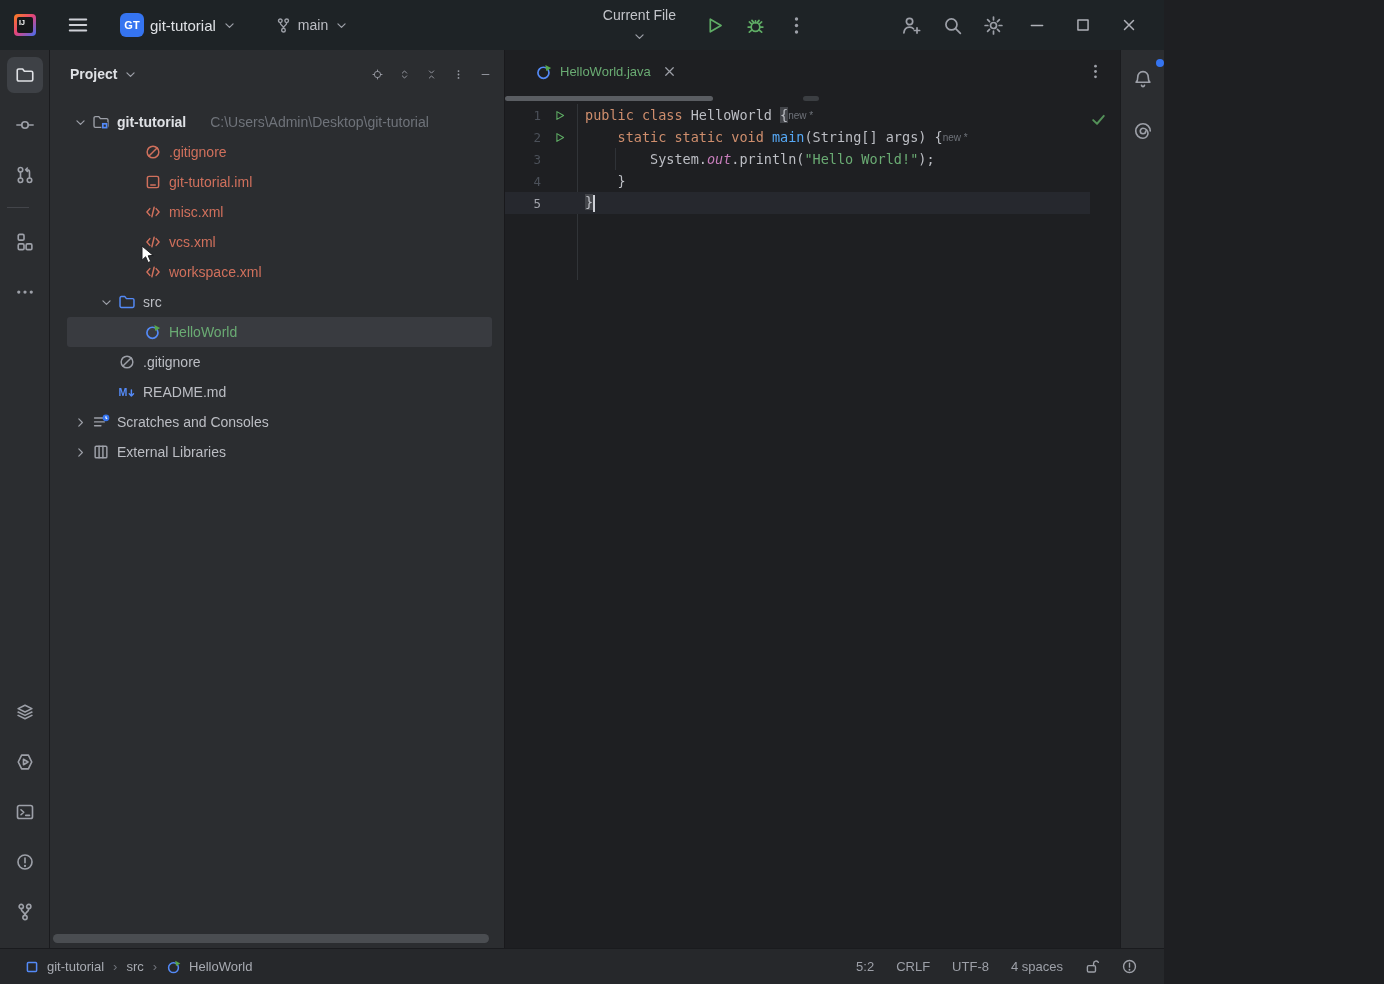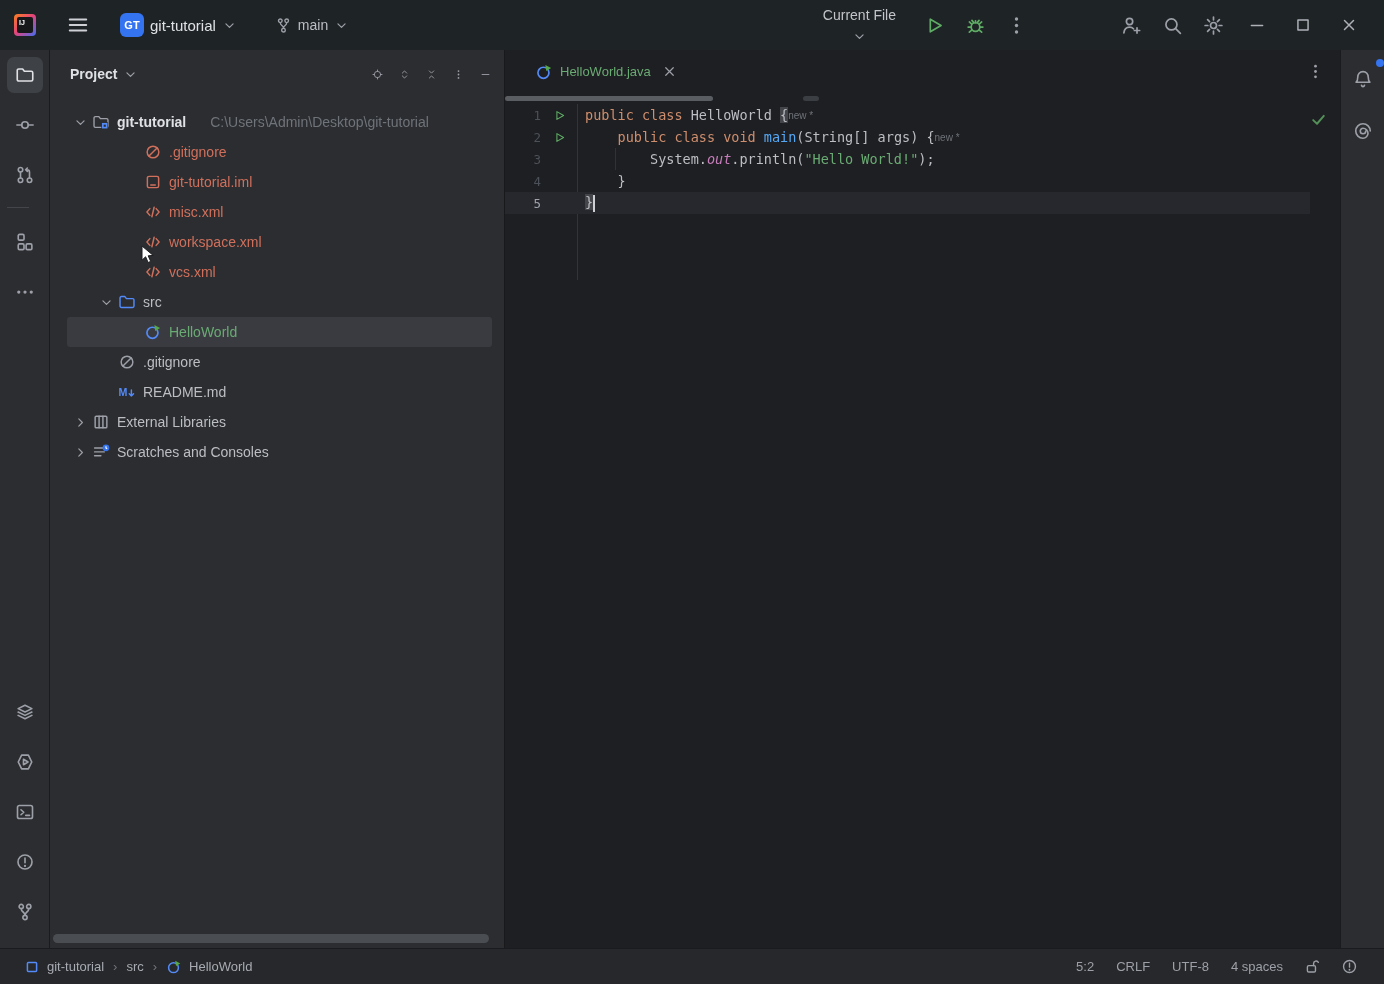--- a/index.html
+++ b/index.html
@@ -1,18 +1,18 @@
 <!DOCTYPE html>
 <html><head>
 <meta charset="utf-8">
 <style>
   * { margin:0; padding:0; box-sizing:border-box; }
   html,body { width:1384px; height:984px; overflow:hidden; background:#1E1F22;
     font-family:"Liberation Sans", sans-serif; -webkit-font-smoothing:antialiased; }
-  .window { position:relative; width:1384px; height:984px; background:#a16207; }
+  .window { position:relative; width:1164px; height:984px; background:#a16207; }
 
   .icon { display:inline-flex; align-items:center; justify-content:center; }
   .icon svg { width:100%; height:100%; display:block; }
 
   
   .titlebar { position:absolute; top:0; left:0; right:0; height:50px; background:#1E2326;
     display:flex; align-items:center; color:#BCBEC4; font-size:14px; }
   .tb-left { display:flex; align-items:center; padding-left:14px; gap:0; }
   .app-icon { width:22px; height:22px; border-radius:4px; margin-right:30px;
     background:linear-gradient(135deg,#FC801D 0%,#E3447C 48%,#3E6FF4 100%);
@@ -402,30 +402,30 @@
             </span>
             <span class="label">misc.xml</span>
           </div>
           <div class="row st-untracked" style="padding-left: 70px;">
             <span class="chev-slot"></span>
             <span class="icon tree-ic">
               <svg viewBox="0 0 16 16">
                 <path d="M5.2 5 2.6 8l2.6 3M10.8 5l2.6 3-2.6 3M9 3.8 7 12.2" fill="none" stroke="currentColor" stroke-width="1.3" stroke-linecap="round" stroke-linejoin="round"></path>
               </svg>
             </span>
+            <span class="label">vcs.xml</span>
+          </div>
+          <div class="row st-untracked" style="padding-left: 70px;">
+            <span class="chev-slot"></span>
+            <span class="icon tree-ic">
+              <svg viewBox="0 0 16 16">
+                <path d="M5.2 5 2.6 8l2.6 3M10.8 5l2.6 3-2.6 3M9 3.8 7 12.2" fill="none" stroke="currentColor" stroke-width="1.3" stroke-linecap="round" stroke-linejoin="round"></path>
+              </svg>
+            </span>
             <span class="label">workspace.xml</span>
-          </div>
-          <div class="row st-untracked" style="padding-left: 70px;">
-            <span class="chev-slot"></span>
-            <span class="icon tree-ic">
-              <svg viewBox="0 0 16 16">
-                <path d="M5.2 5 2.6 8l2.6 3M10.8 5l2.6 3-2.6 3M9 3.8 7 12.2" fill="none" stroke="currentColor" stroke-width="1.3" stroke-linecap="round" stroke-linejoin="round"></path>
-              </svg>
-            </span>
-            <span class="label">vcs.xml</span>
           </div>
           <div class="row st-default" style="padding-left: 44px;">
             <span class="chev-slot">
               <svg viewBox="0 0 16 16">
                 <path d="M4.2 6.2 8 10l3.8-3.8" fill="none" stroke="currentColor" stroke-width="1.3" stroke-linecap="round" stroke-linejoin="round"></path>
               </svg>
             </span>
             <span class="icon tree-ic">
               <svg viewBox="0 0 16 16">
                 <path d="M1.8 4.4c0-.7.5-1.2 1.2-1.2h3.1l1.4 1.8h5.5c.7 0 1.2.5 1.2 1.2v5.4c0 .7-.5 1.2-1.2 1.2H3c-.7 0-1.2-.5-1.2-1.2z" fill="none" stroke="#548AF7" stroke-width="1.3" stroke-linejoin="round"></path>
@@ -456,49 +456,49 @@
           </div>
           <div class="row st-default" style="padding-left: 44px;">
             <span class="chev-slot"></span>
             <span class="icon tree-ic">
               <svg viewBox="0 0 16 16">
                 <text x="0.5" y="11.6" font-size="9.5" font-weight="bold" fill="#548AF7" font-family="Liberation Sans, sans-serif">M</text>
                 <path d="M11.9 6.3v5.2M11.9 11.5 10 9.6M11.9 11.5l1.9-1.9" fill="none" stroke="#548AF7" stroke-width="1.3" stroke-linecap="round" stroke-linejoin="round"></path>
               </svg>
             </span>
             <span class="label">README.md</span>
-          </div>
-          <div class="row st-default" style="padding-left: 18px;">
-            <span class="chev-slot">
-              <svg viewBox="0 0 16 16">
-                <path d="M6.2 4.2 10 8l-3.8 3.8" fill="none" stroke="currentColor" stroke-width="1.3" stroke-linecap="round" stroke-linejoin="round"></path>
-              </svg>
-            </span>
-            <span class="icon tree-ic">
-              <svg viewBox="0 0 16 16">
-                <rect x="2.8" y="2.8" width="10.4" height="10.4" rx="1" fill="none" stroke="currentColor" stroke-width="1.3" stroke-linecap="round" stroke-linejoin="round"></rect>
-                <path d="M6.3 2.8v10.4M9.7 2.8v10.4" fill="none" stroke="currentColor" stroke-width="1.3" stroke-linecap="round" stroke-linejoin="round"></path>
-              </svg>
-            </span>
-            <span class="label">External Libraries</span>
           </div>
           <div class="row st-default" style="padding-left: 18px;">
             <span class="chev-slot">
               <svg viewBox="0 0 16 16">
                 <path d="M6.2 4.2 10 8l-3.8 3.8" fill="none" stroke="currentColor" stroke-width="1.3" stroke-linecap="round" stroke-linejoin="round"></path>
               </svg>
             </span>
             <span class="icon tree-ic">
               <svg viewBox="0 0 16 16">
                 <path d="M2.3 4.4h8.6M2.3 7.9h8.6M2.3 11.4h5.6" fill="none" stroke="currentColor" stroke-width="1.3" stroke-linecap="round" stroke-linejoin="round"></path>
                 <circle cx="12.4" cy="4.3" r="3" fill="#3574F0"></circle>
                 <path d="M12.4 2.9v1.5l1.1.7" fill="none" stroke="#fff" stroke-width="1"></path>
               </svg>
             </span>
             <span class="label">Scratches and Consoles</span>
+          </div>
+          <div class="row st-default" style="padding-left: 18px;">
+            <span class="chev-slot">
+              <svg viewBox="0 0 16 16">
+                <path d="M6.2 4.2 10 8l-3.8 3.8" fill="none" stroke="currentColor" stroke-width="1.3" stroke-linecap="round" stroke-linejoin="round"></path>
+              </svg>
+            </span>
+            <span class="icon tree-ic">
+              <svg viewBox="0 0 16 16">
+                <rect x="2.8" y="2.8" width="10.4" height="10.4" rx="1" fill="none" stroke="currentColor" stroke-width="1.3" stroke-linecap="round" stroke-linejoin="round"></rect>
+                <path d="M6.3 2.8v10.4M9.7 2.8v10.4" fill="none" stroke="currentColor" stroke-width="1.3" stroke-linecap="round" stroke-linejoin="round"></path>
+              </svg>
+            </span>
+            <span class="label">External Libraries</span>
           </div>
         </div>
       <div class="panel-hscroll"></div>
     </aside>
 
     <section class="editor">
       <div class="tabbar">
         <div class="tab">
           <span class="icon tree-ic">
               <svg viewBox="0 0 16 16">
@@ -544,21 +544,21 @@
           </div>
           <div class="cline">
             <span class="ln">2</span>
             <span class="gut-ic">
               <span class="icon ">
                 <svg viewBox="0 0 16 16">
                   <path d="M4.8 3.2v9.6L13 8z" fill="none" stroke="currentColor" stroke-width="1.3" stroke-linecap="round" stroke-linejoin="round"></path>
                 </svg>
               </span>
             </span>
-            <span class="ctext"><span class="tok-plain">    </span><span class="tok-kw">public class void </span><span class="tok-method">main</span><span class="tok-plain">(String[] args) {</span></span>
+            <span class="ctext"><span class="tok-plain">    </span><span class="tok-kw">static static void </span><span class="tok-method">main</span><span class="tok-plain">(String[] args) {</span></span>
             <span class="hint">new *</span>
           </div>
           <div class="cline">
             <div class="indent-guide"></div>
             <span class="ln">3</span>
             <span class="gut-ic"></span>
             <span class="ctext"><span class="tok-plain">        System.</span><span class="tok-field">out</span><span class="tok-plain">.println(</span><span class="tok-string">"Hello World!"</span><span class="tok-plain">);</span></span>
           </div>
           <div class="cline">
             <span class="ln">4</span>

